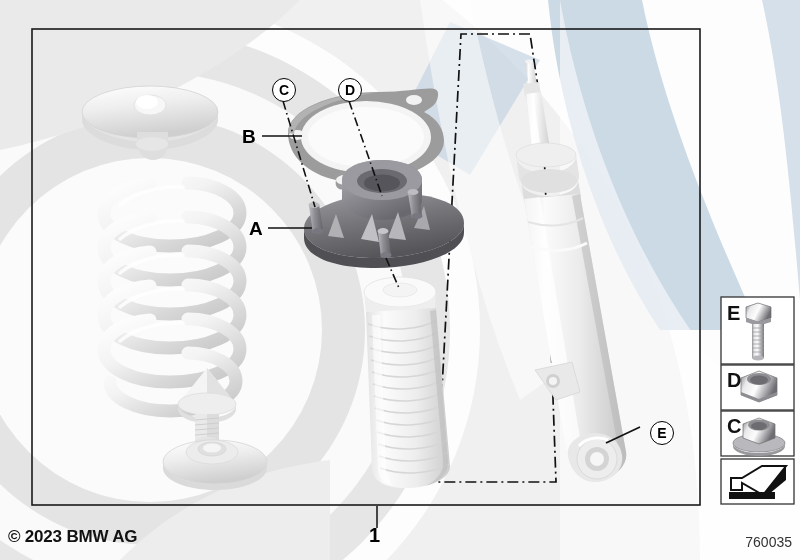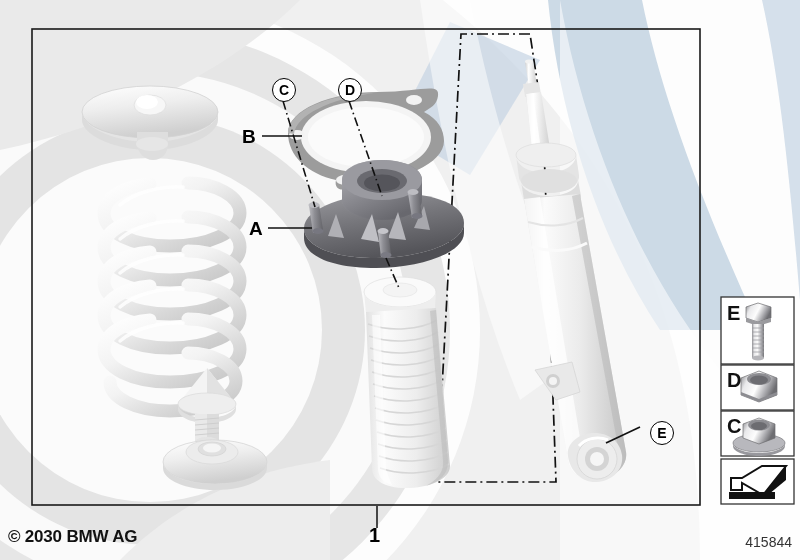--- a/index.html
+++ b/index.html
@@ -395,17 +395,17 @@
   <div class="circ-lbl" style="left:272px;top:78px;">C</div>
   <div class="circ-lbl" style="left:338px;top:78px;">D</div>
   <div class="circ-lbl" style="left:650px;top:421px;">E</div>
 
   <div class="legend-letter" style="left:727px;top:302px;">E</div>
   <div class="legend-letter" style="left:727px;top:369px;">D</div>
   <div class="legend-letter" style="left:727px;top:415px;">C</div>
 
   <div id="onelabel">1</div>
 
-  <div id="copyright">© 2030 BMW AG</div>
-
-  <div id="fignum">415844</div>
+  <div id="copyright">© 2023 BMW AG</div>
+
+  <div id="fignum">760035</div>
 
 </div>
 
 </body></html>

